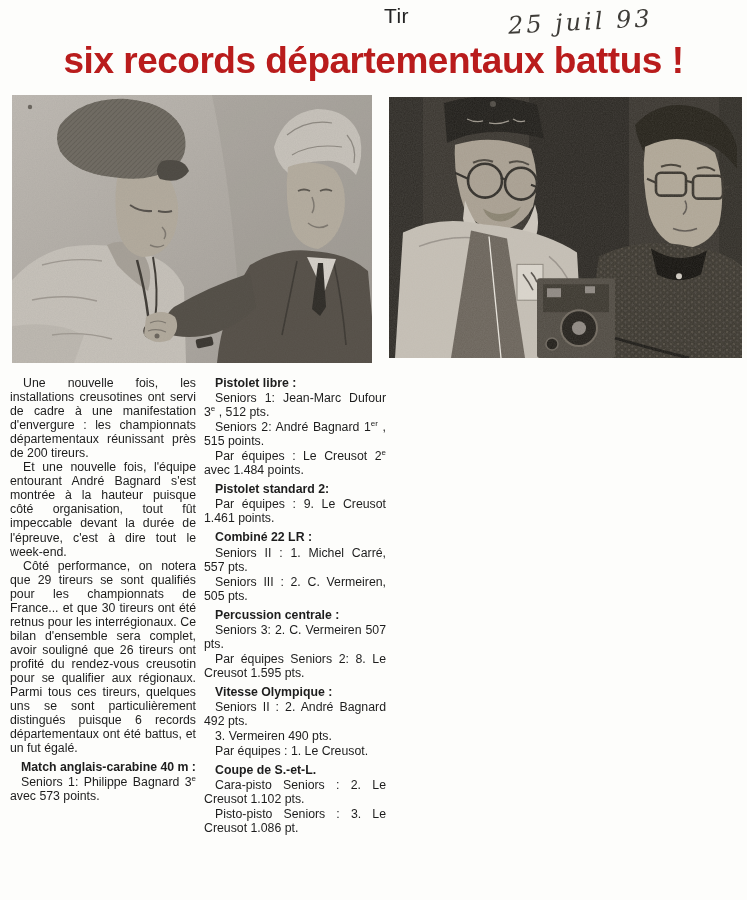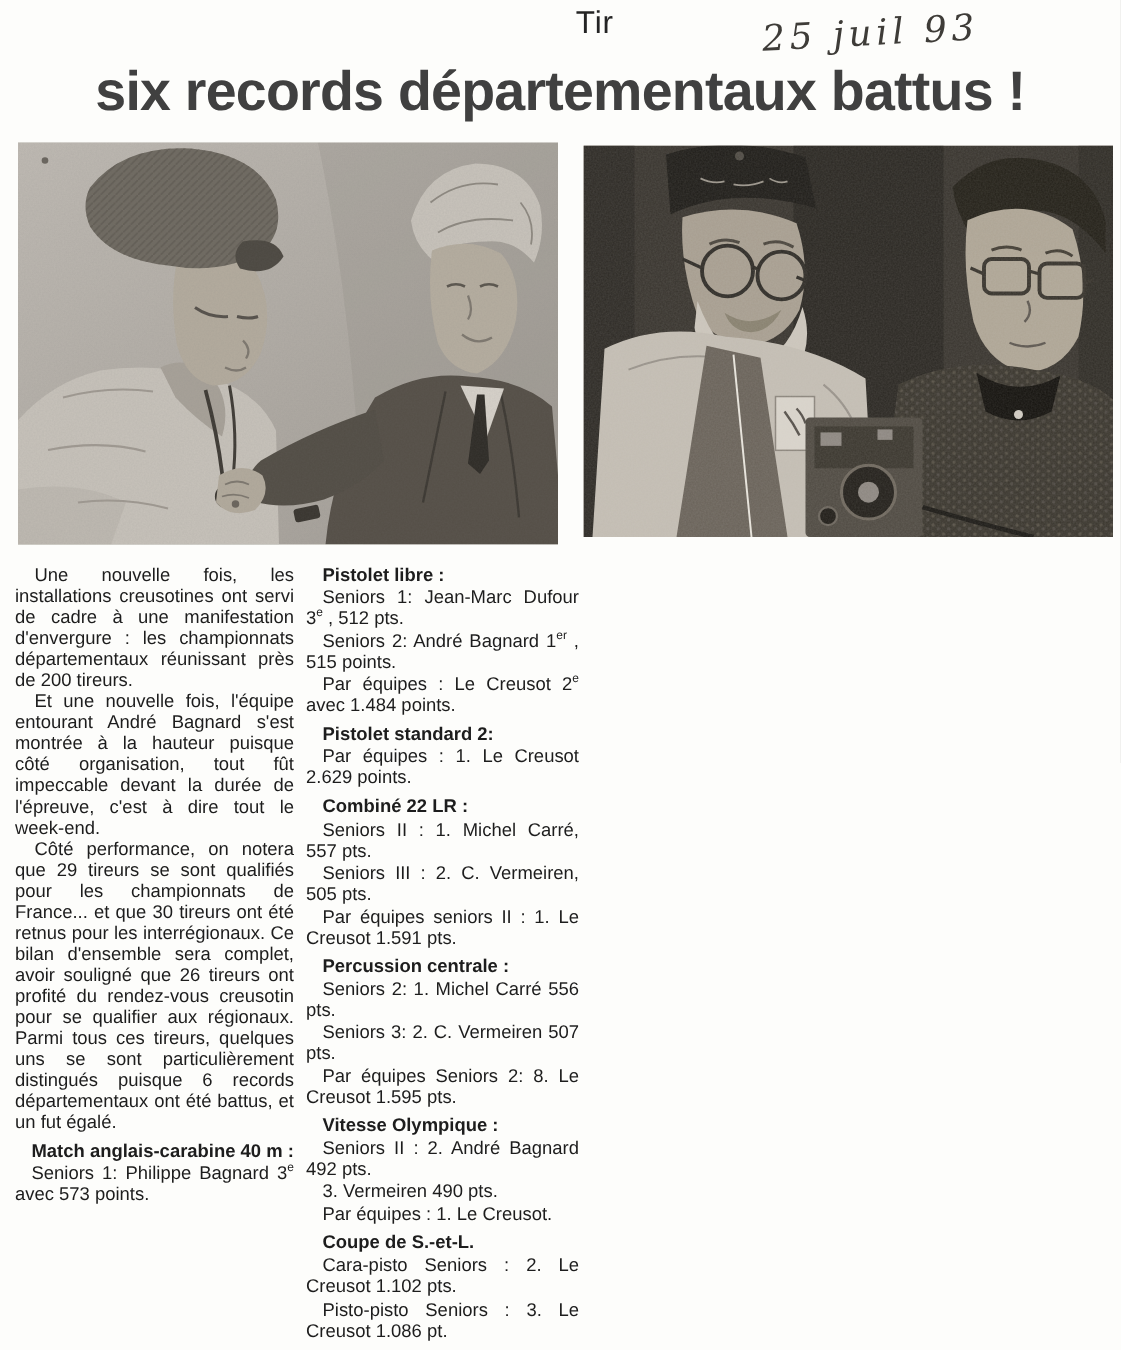--- a/index.html
+++ b/index.html
@@ -18,21 +18,21 @@
     padding-left:23px;
   }
   .handwritten{
     position:absolute;top:8px;left:508px;
     font-family:"DejaVu Serif",serif;font-style:italic;
     font-size:24px;color:#3e3c38;letter-spacing:3px;
     transform:rotate(-3deg);
   }
   .headline{
     position:absolute;top:40px;left:0;width:100%;margin:0;
-    text-align:center;font-size:37px;font-weight:700;color:#404040;
+    text-align:center;font-size:37px;font-weight:700;color:#b91c1c;
     letter-spacing:-0.5px;
   }
   .photo{position:absolute;margin:0;padding:0;overflow:hidden;background:#b3afa8;}
   .photo svg{display:block;width:100%;height:100%;}
   .photo-left{left:12px;top:95px;width:360px;height:268px;}
   .photo-right{left:389px;top:97px;width:353px;height:261px;}
   .columns{
     position:absolute;left:10px;top:376px;width:376px;
     display:flex;gap:8px;
   }
@@ -184,27 +184,25 @@
         <p class="para">Côté performance, on notera que 29 tireurs se sont qualifiés pour les championnats de France... et que 30 tireurs ont été retnus pour les interrégionaux. Ce bilan d'ensemble sera complet, avoir souligné que 26 tireurs ont profité du rendez-vous creusotin pour se qualifier aux régionaux. Parmi tous ces tireurs, quelques uns se sont particulièrement distingués puisque 6 records départementaux ont été battus, et un fut égalé.</p>
         <p class="res-head">Match anglais-carabine 40 m :</p>
         <p class="entry">Seniors 1: Philippe Bagnard 3<sup>e</sup> avec 573 points.</p>
       </div>
     <div class="col col-2" id="col2">
         <p class="res-head">Pistolet libre :</p>
         <p class="entry">Seniors 1: Jean-Marc Dufour 3<sup>e</sup> , 512 pts.</p>
         <p class="entry">Seniors 2: André Bagnard 1<sup>er</sup> , 515 points.</p>
         <p class="entry">Par équipes : Le Creusot 2<sup>e</sup> avec 1.484 points.</p>
         <p class="res-head">Pistolet standard 2:</p>
-        <p class="entry">Par équipes : 1. Le Creusot 2.629 points.</p>
+        <p class="entry">Par équipes : 9. Le Creusot 1.461 points.</p>
         <p class="res-head">Combiné 22 LR :</p>
         <p class="entry">Seniors II : 1. Michel Carré, 557 pts.</p>
         <p class="entry">Seniors III : 2. C. Vermeiren, 505 pts.</p>
-        <p class="entry">Par équipes seniors II : 1. Le Creusot 1.591 pts.</p>
         <p class="res-head">Percussion centrale :</p>
-        <p class="entry">Seniors 2: 1. Michel Carré 556 pts.</p>
         <p class="entry">Seniors 3: 2. C. Vermeiren 507 pts.</p>
         <p class="entry">Par équipes Seniors 2: 8. Le Creusot 1.595 pts.</p>
         <p class="res-head">Vitesse Olympique :</p>
         <p class="entry">Seniors II : 2. André Bagnard 492 pts.</p>
         <p class="entry">3. Vermeiren 490 pts.</p>
         <p class="entry">Par équipes : 1. Le Creusot.</p>
         <p class="res-head">Coupe de S.-et-L.</p>
         <p class="entry">Cara-pisto Seniors : 2. Le Creusot 1.102 pts.</p>
         <p class="entry">Pisto-pisto Seniors : 3. Le Creusot 1.086 pt.</p>
       </div>

